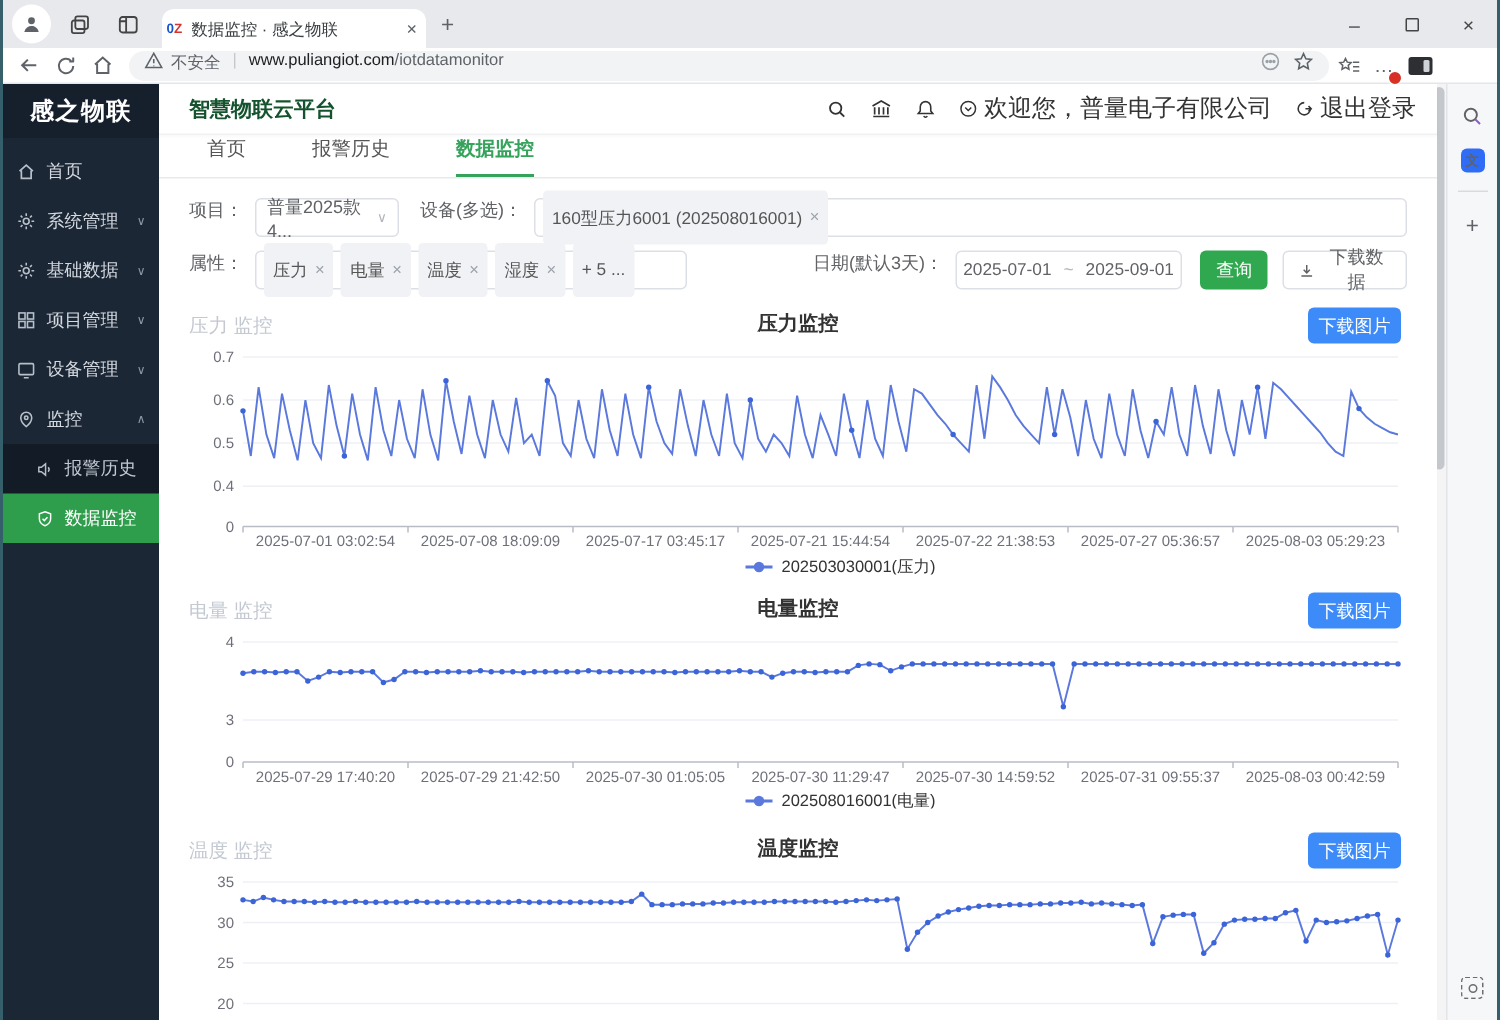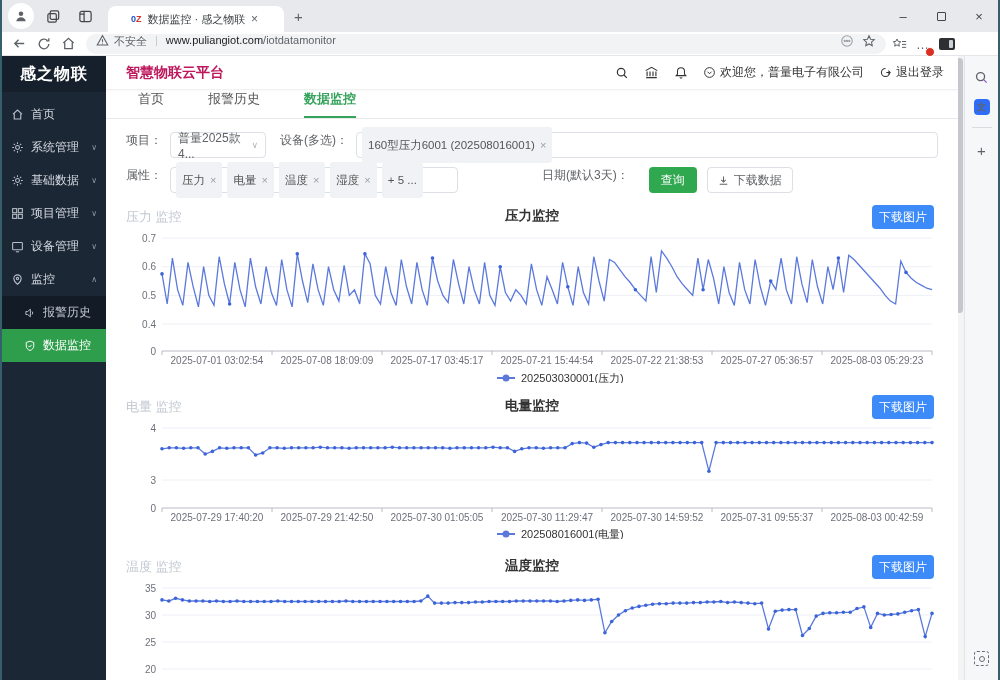--- a/index.html
+++ b/index.html
@@ -7,21 +7,21 @@
     font-family:"Liberation Sans","DejaVu Sans",sans-serif; background:#fff; }
   body { position:relative; border-left:2px solid #35606b; border-right:2px solid #35606b; }
 
   
   #tabstrip { position:absolute; left:0; top:0; width:100%; height:32px; background:#e7e9ec;
     display:flex; align-items:center; }
   .tb-ico { width:26px; height:26px; display:flex; align-items:center; justify-content:center;
     margin-left:6px; border-radius:6px; color:#444; }
   .avatar-pill { background:#fff; border-radius:13px; }
   .tab { height:26px; margin-left:10px; margin-top:6px; width:176px; background:#fff;
-    border-radius:8px 8px 0 0; display:flex; align-items:center; padding:0 23px; }
+    border-radius:8px 8px 0 0; display:flex; align-items:center; padding:0 3px; }
   .tab-fav { font-size:9px; font-weight:bold; margin-right:6px; }
   .tab-fav .f0 { color:#1a54c9; } .tab-fav .fz { color:#d23430; }
   .tab-title { font-size:11px; color:#3c4043; flex:1; white-space:nowrap; overflow:hidden; }
   .tab-close { font-size:12px; color:#5f6368; padding:0 3px; }
   .newtab { font-size:15px; color:#5f6368; margin-left:10px; }
   .win-controls { margin-left:auto; display:flex; align-items:center; height:32px; }
   .wc { width:38px; height:32px; display:flex; align-items:center; justify-content:center;
     color:#444; font-size:13px; }
   .wc .maxbox { width:9px; height:9px; border:1px solid #444; border-radius:1px; }
 
@@ -64,22 +64,22 @@
   .mi svg { flex:none; }
   .mi .chev { margin-left:auto; font-size:8px; color:#8e98a6; }
   .sub { background:#131b27; }
   .smi { height:33px; display:flex; align-items:center; padding-left:22px; gap:7px; font-size:12px; color:#c3c9d3; }
   .smi.active { background:#2f9e4c; color:#fff; }
 
   
   #main { position:absolute; left:104px; top:56px; width:852px; height:624px; background:#fff; }
   #appheader { height:34px; display:flex; align-items:center; padding:0 14px 0 20px;
     border-bottom:1px solid #f0f1f3; box-shadow:0 1px 2px rgba(0,0,0,0.03); }
-  #apptitle { font-size:14px; font-weight:bold; color:#be185d; }
-  .hdr-right { margin-left:auto; display:flex; align-items:center; gap:15px; color:#333; font-size:12px; }
+  #apptitle { font-size:14px; font-weight:bold; color:#14532d; }
+  .hdr-right { margin-left:auto; display:flex; align-items:center; gap:15px; color:#333; font-size:16px; }
   .hdr-group { display:flex; align-items:center; gap:4px; }
 
   #navtabs { height:29px; display:flex; align-items:flex-end; padding-left:32px; gap:44px;
     border-bottom:1px solid #e8eaec; }
   .ntab { font-size:13px; color:#555; padding-bottom:8px; border-bottom:2px solid transparent; }
   .ntab.active { color:#36a35c; border-bottom-color:#36a35c; font-weight:bold; }
 
   #content { padding:0 20px; }
   .frow { display:flex; font-size:12px; color:#606266; }
   .frow1 { margin-top:13px; } .frow2 { margin-top:9px; }
@@ -359,20 +359,25 @@
             <span>温度</span>
             <span class="x">×</span>
           </span>
         <span class="chip">
             <span>湿度</span>
             <span class="x">×</span>
           </span>
         <span class="chip">+ 5 ...</span>
       </div>
       <span class="flabel datelabel">日期(默认3天)：</span>
+      <div class="datebox">
+        <span>2025-07-01</span>
+        <span style="color:#b0b3b9">~</span>
+        <span>2025-09-01</span>
+      </div>
       <button class="btn-query">查询</button>
       <button class="btn-dl">
         <svg class="icon" width="11" height="11" viewBox="0 0 16 16" fill="none" stroke="#606266" stroke-width="1.5">
             <path d="M8 2v8M4.8 7 8 10.2 11.2 7M2.5 13.5h11"></path>
           </svg>
         <span>下载数据</span>
       </button>
     </div>
 
     <div class="chart">

